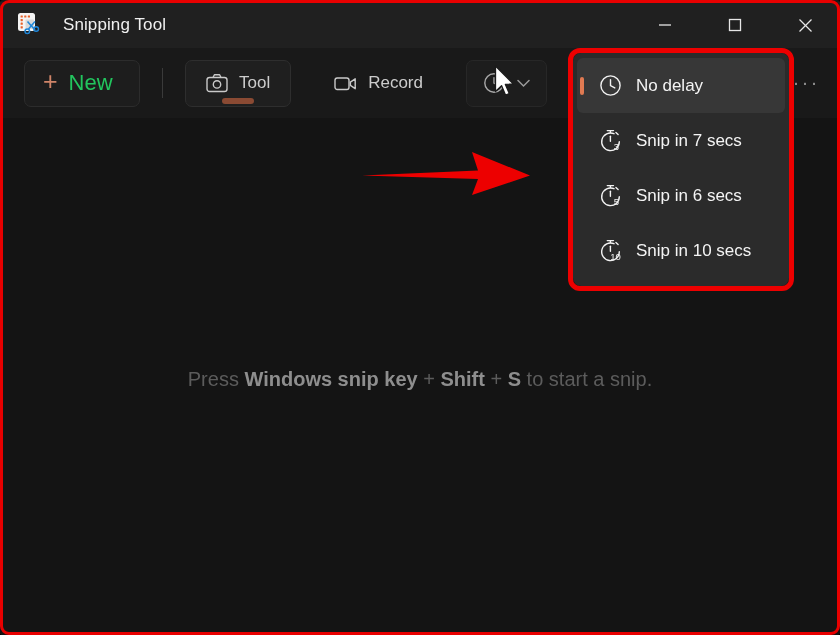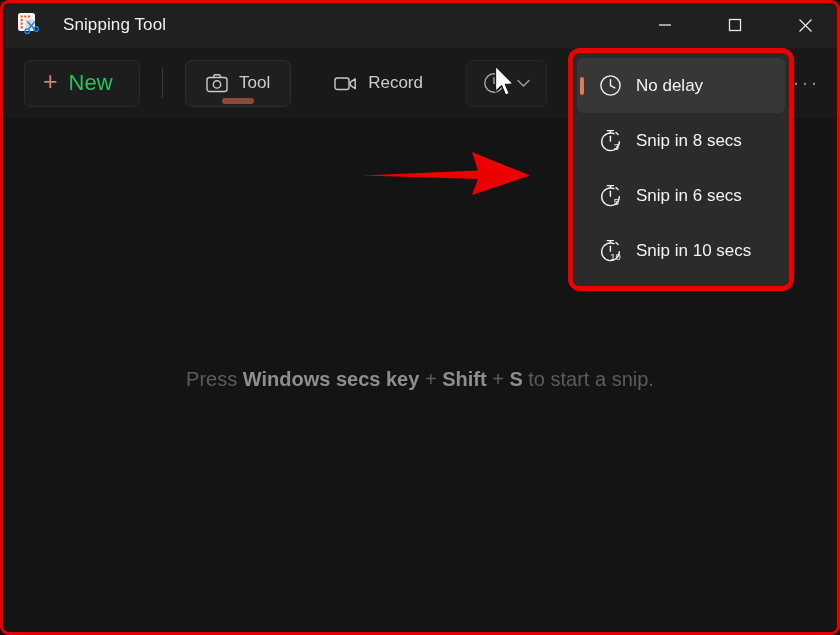--- a/index.html
+++ b/index.html
@@ -363,21 +363,21 @@
       </svg>
       <svg width="13" height="9" viewBox="0 0 13 9">
         <path d="M1 1.5 L6.5 7 L12 1.5" fill="none" stroke="#9a9a9a" stroke-width="1.5" stroke-linecap="round"></path>
       </svg>
     </div>
 
     <div id="more-button">···</div>
   </div>
 
   <div id="content-area">
-    <div id="hint-text"><span>Press </span><b>Windows secs key</b><span> + </span><b>Shift</b><span> + </span><b>S</b><span> to start a snip.</span></div>
+    <div id="hint-text"><span>Press </span><b>Windows snip key</b><span> + </span><b>Shift</b><span> + </span><b>S</b><span> to start a snip.</span></div>
   </div>
 
   <svg id="red-arrow" viewBox="0 0 172 46">
     <path d="M2 25.5 L118 20.5 L112 2 L170 25.5 L112 45 L118 29.0 Z" fill="#ed0000"></path>
   </svg>
 
   <div id="delay-dropdown-wrapper">
     <div id="delay-dropdown">
 
       <div class="menu-item selected">
@@ -391,21 +391,21 @@
 
       <div class="menu-item">
         <svg class="menu-icon" width="23" height="23" viewBox="0 0 23 23">
           <path d="M20.3 12.8 A8.8 8.8 0 1 1 15.0 4.7" fill="none" stroke="currentColor" stroke-width="1.4" stroke-linecap="round"></path>
           <line x1="8.3" y1="1.6" x2="14.5" y2="1.6" stroke="currentColor" stroke-width="1.4" stroke-linecap="round"></line>
           <line x1="11.4" y1="1.6" x2="11.4" y2="4.1" stroke="currentColor" stroke-width="1.4"></line>
           <line x1="11.4" y1="12.3" x2="11.4" y2="7.2" stroke="currentColor" stroke-width="1.4" stroke-linecap="round"></line>
           <line x1="16.9" y1="3.6" x2="19.1" y2="5.6" stroke="currentColor" stroke-width="1.4" stroke-linecap="round"></line>
           <text x="17.4" y="21.3" font-family="'Liberation Sans', sans-serif" font-size="9.5" fill="currentColor" text-anchor="middle">3</text>
         </svg>
-        <span class="menu-label">Snip in 8 secs</span>
+        <span class="menu-label">Snip in 7 secs</span>
       </div>
 
       <div class="menu-item">
         <svg class="menu-icon" width="23" height="23" viewBox="0 0 23 23">
           <path d="M20.3 12.8 A8.8 8.8 0 1 1 15.0 4.7" fill="none" stroke="currentColor" stroke-width="1.4" stroke-linecap="round"></path>
           <line x1="8.3" y1="1.6" x2="14.5" y2="1.6" stroke="currentColor" stroke-width="1.4" stroke-linecap="round"></line>
           <line x1="11.4" y1="1.6" x2="11.4" y2="4.1" stroke="currentColor" stroke-width="1.4"></line>
           <line x1="11.4" y1="12.3" x2="11.4" y2="7.2" stroke="currentColor" stroke-width="1.4" stroke-linecap="round"></line>
           <line x1="16.9" y1="3.6" x2="19.1" y2="5.6" stroke="currentColor" stroke-width="1.4" stroke-linecap="round"></line>
           <text x="17.4" y="21.3" font-family="'Liberation Sans', sans-serif" font-size="9.5" fill="currentColor" text-anchor="middle">5</text>

